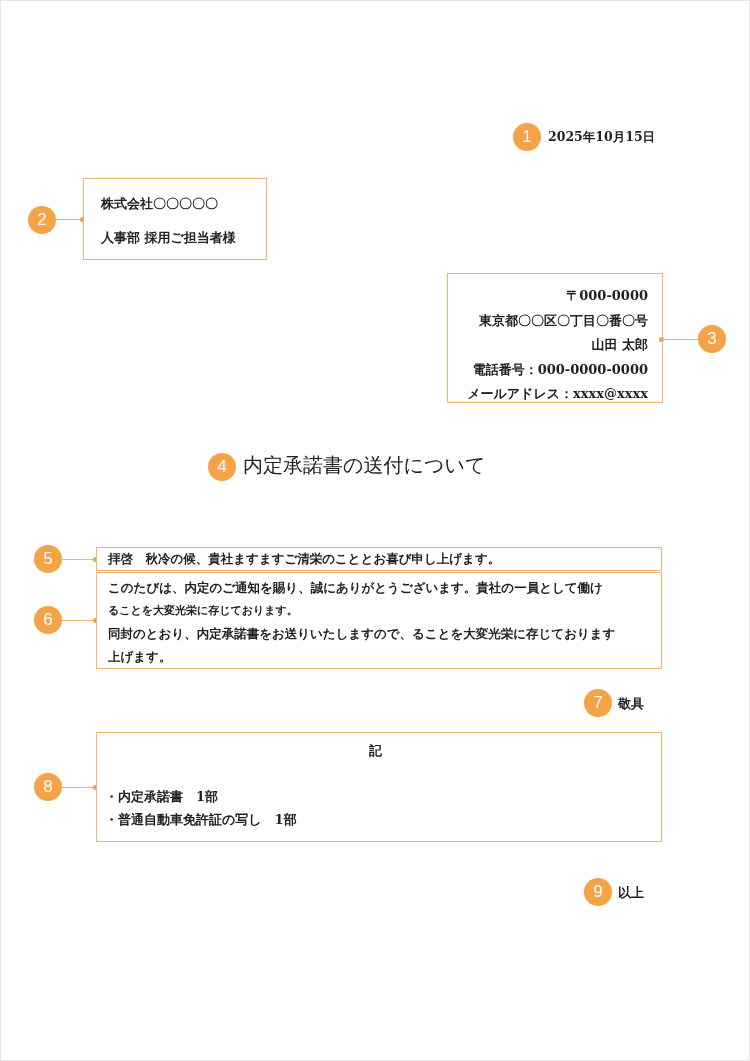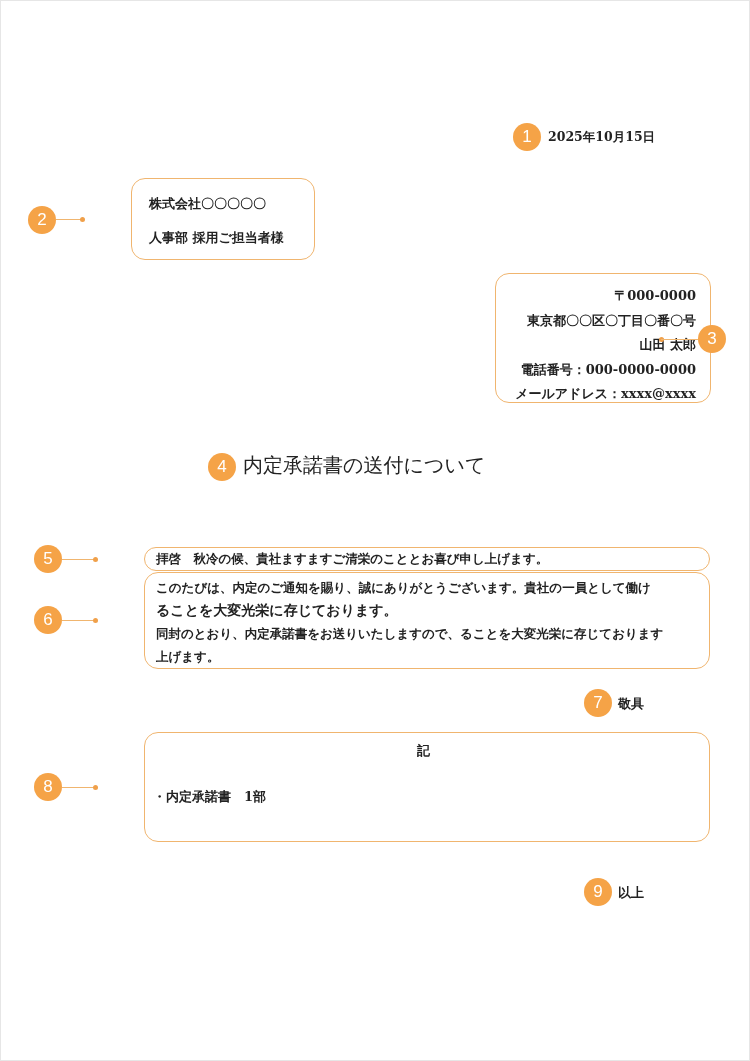--- a/index.html
+++ b/index.html
@@ -3,21 +3,21 @@
   <meta charset="utf-8">
   <style>
     html, body { margin: 0; padding: 0; background: #ffffff; }
     body { width: 750px; height: 1061px; position: relative; overflow: hidden;
            font-family: "DejaVu Serif", "Liberation Serif", serif; color: #222; }
     .page { position: absolute; left: 0; top: 0; width: 748px; height: 1059px;
             border: 1px solid #e6e6e6; background: #fff; }
     .badge { position: absolute; width: 28px; height: 28px; border-radius: 50%;
              background: #f5a347; color: #fff; font-family: "Liberation Sans", "DejaVu Sans", sans-serif;
              font-size: 17px; line-height: 28px; text-align: center; font-weight: normal; }
-    .box { position: absolute; border: 1px solid #f0b56f; border-radius: 14px; background: #fff; margin-left: 48px; }
+    .box { position: absolute; border: 1px solid #f0b56f; border-radius: 0; background: #fff; }
     .conn { position: absolute; height: 1px; background: #f0b56f; }
     .dot { position: absolute; width: 5px; height: 5px; border-radius: 50%; background: #f0a04a; }
     .txt { position: absolute; font-size: 13px; white-space: nowrap; }
     .line { font-size: 13px; white-space: nowrap; }
   </style>
 </head>
 <body>
 
 <div class="page">
 
@@ -54,35 +54,36 @@
   <div class="box" style="left:95px;top:546px;width:564px;height:22px;">
     <div class="txt" style="left:11px;top:3px;font-weight:bold;font-size:12.5px;font-family:Liberation Serif, serif;">拝啓　秋冷の候、貴社ますますご清栄のこととお喜び申し上げます。</div>
   </div>
 
   <div class="badge" style="left:33px;top:605px;">6</div>
   <div class="conn" style="left:61px;top:619px;width:34px;"></div>
   <div class="dot" style="left:92px;top:617px;"></div>
   <div class="box" style="left:95px;top:571px;width:564px;height:95px;">
     <div style="position:absolute;left:11px;top:3px;line-height:23px;font-weight:bold;font-size:12.5px;">
       <div class="line" style="font-size:12.5px;">このたびは、内定のご通知を賜り、誠にありがとうございます。貴社の一員として働け</div>
-      <div class="line" style="font-size:14px;">ることを大変光栄に存じております。</div>
+      <div class="line" style="font-size:11px;">ることを大変光栄に存じております。</div>
       <div class="line" style="font-size:12.5px;">同封のとおり、内定承諾書をお送りいたしますので、ることを大変光栄に存じております</div>
       <div class="line" style="font-size:12.5px;">上げます。</div>
     </div>
   </div>
 
   <div class="badge" style="left:583px;top:688px;">7</div>
   <div class="txt" style="left:617px;top:694px;font-weight:bold;">敬具</div>
 
   <div class="badge" style="left:33px;top:772px;">8</div>
   <div class="conn" style="left:61px;top:786px;width:34px;"></div>
   <div class="dot" style="left:92px;top:784px;"></div>
   <div class="box" style="left:95px;top:731px;width:564px;height:108px;">
     <div class="txt" style="left:272px;top:9px;font-weight:bold;">記</div>
     <div style="position:absolute;left:8px;top:52px;line-height:23px;font-weight:bold;">
       <div class="line">・内定承諾書　1部</div>
+      <div class="line">・普通自動車免許証の写し　1部</div>
     </div>
   </div>
 
   <div class="badge" style="left:583px;top:877px;">9</div>
   <div class="txt" style="left:617px;top:883px;font-weight:bold;">以上</div>
 
 </div>
 
 </body></html>

